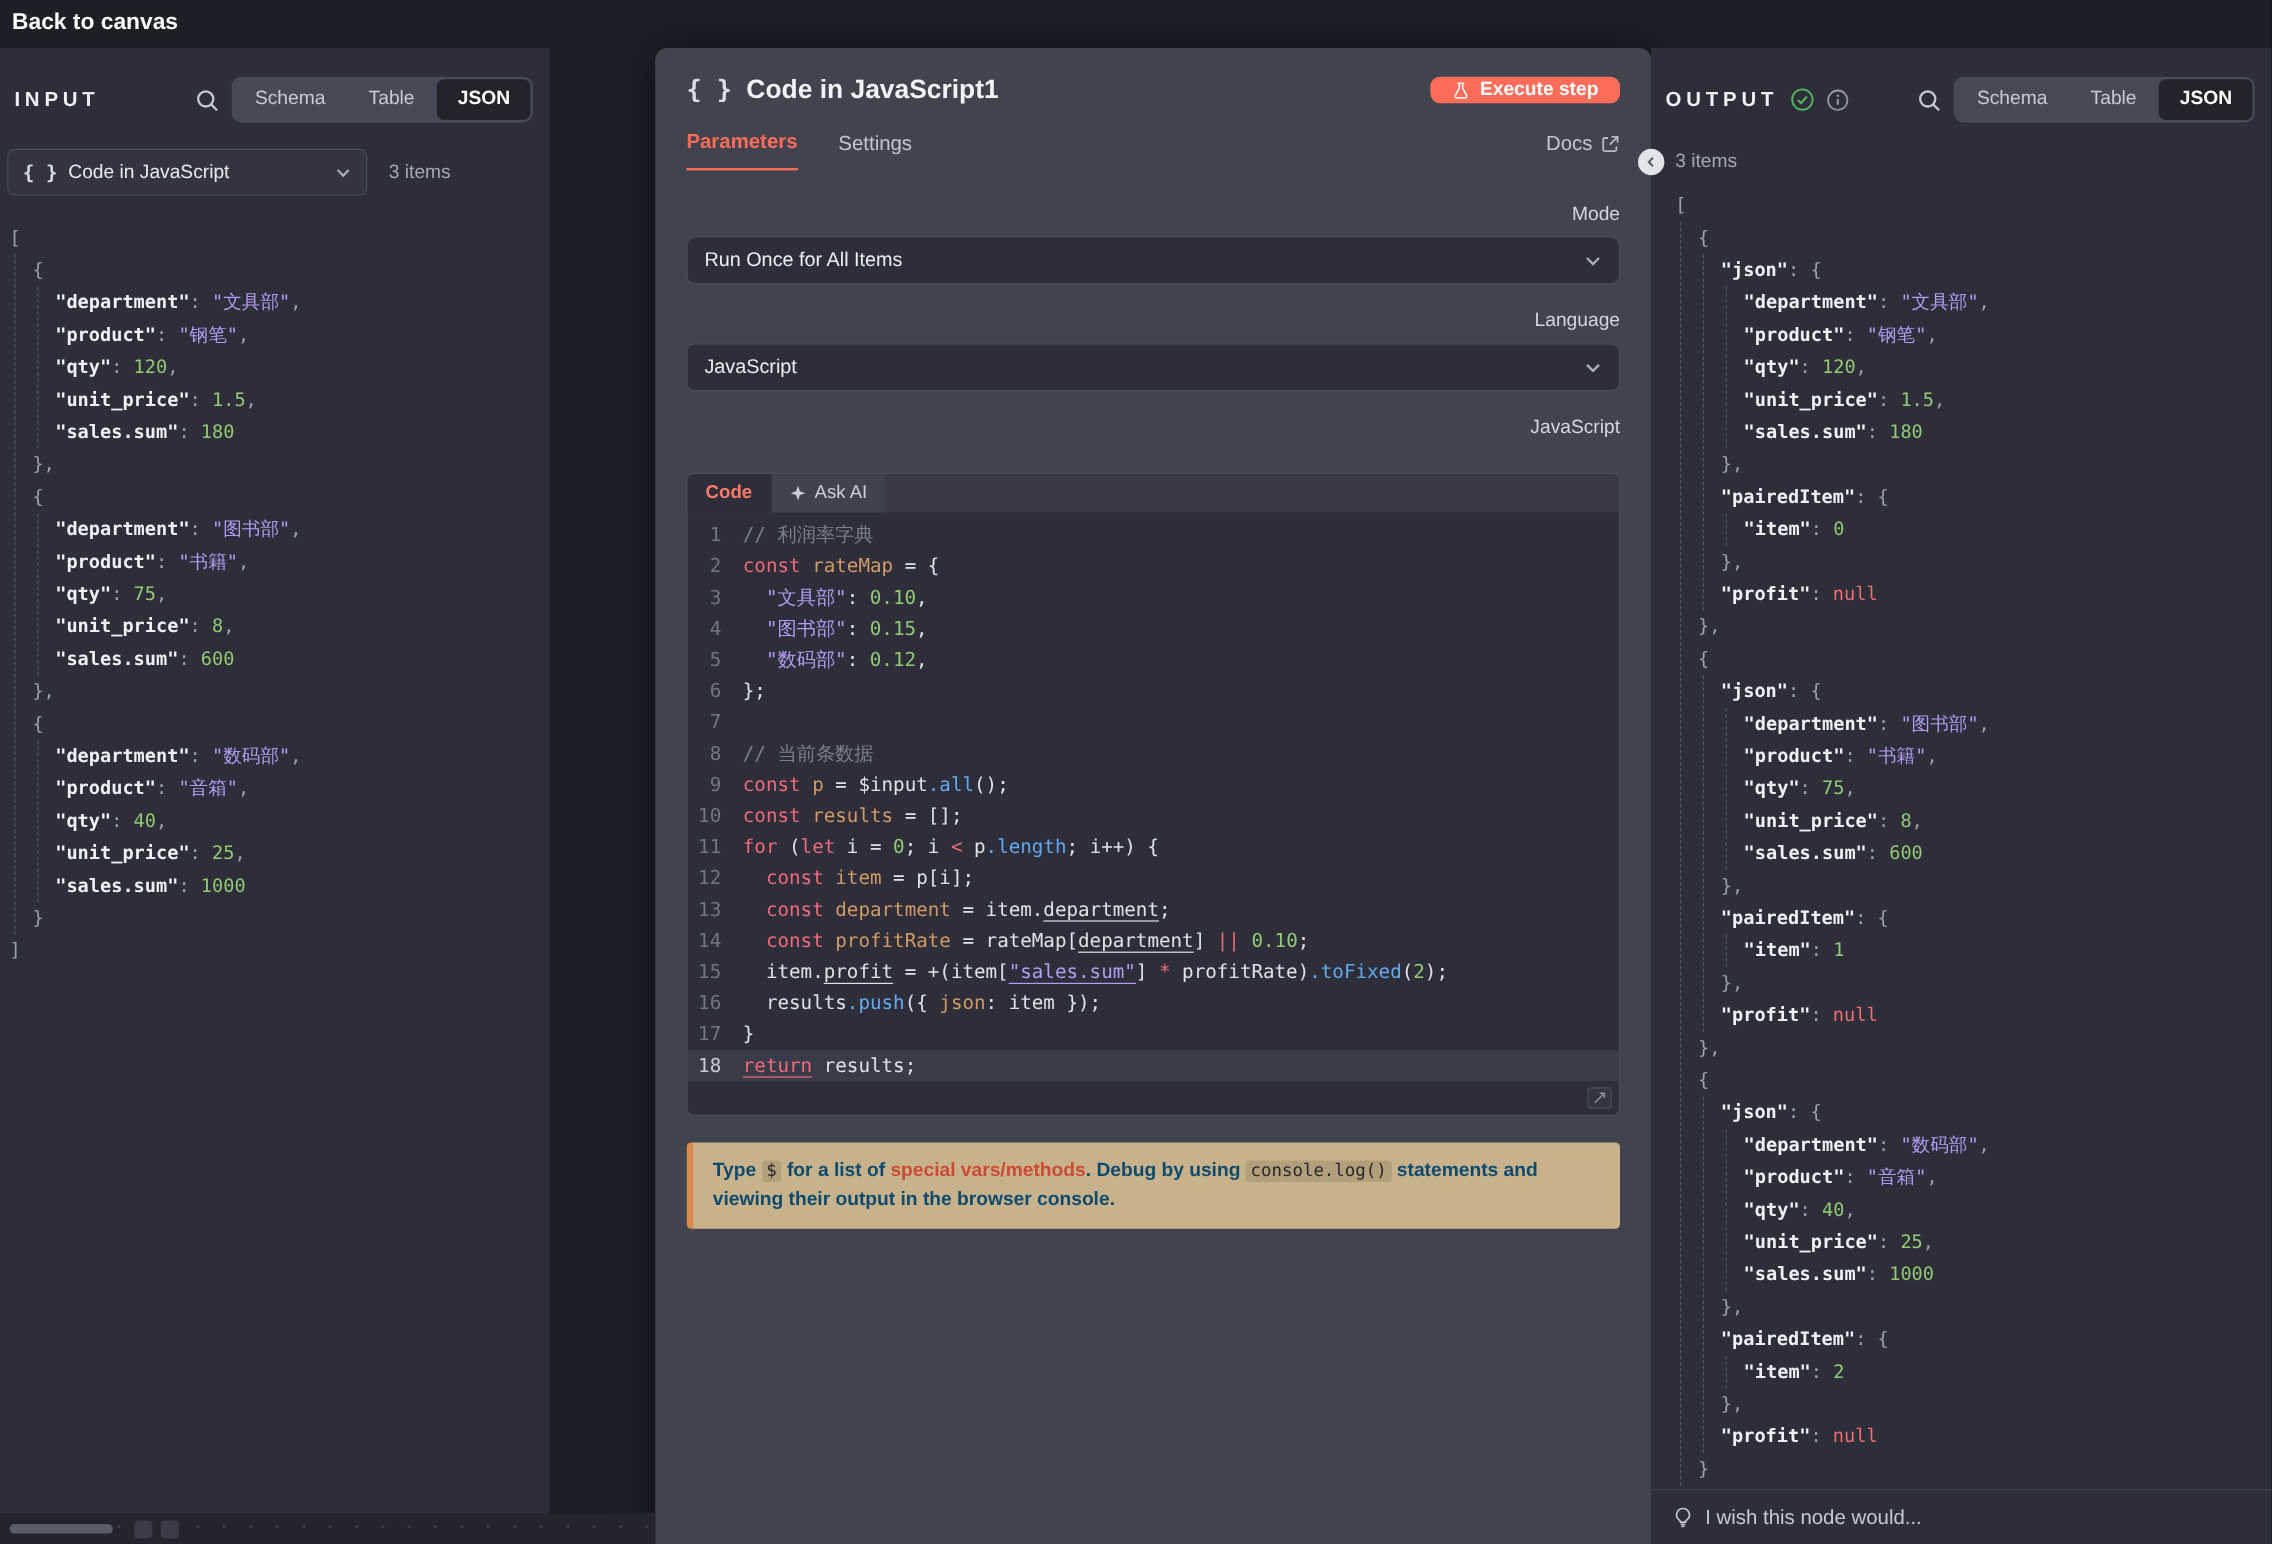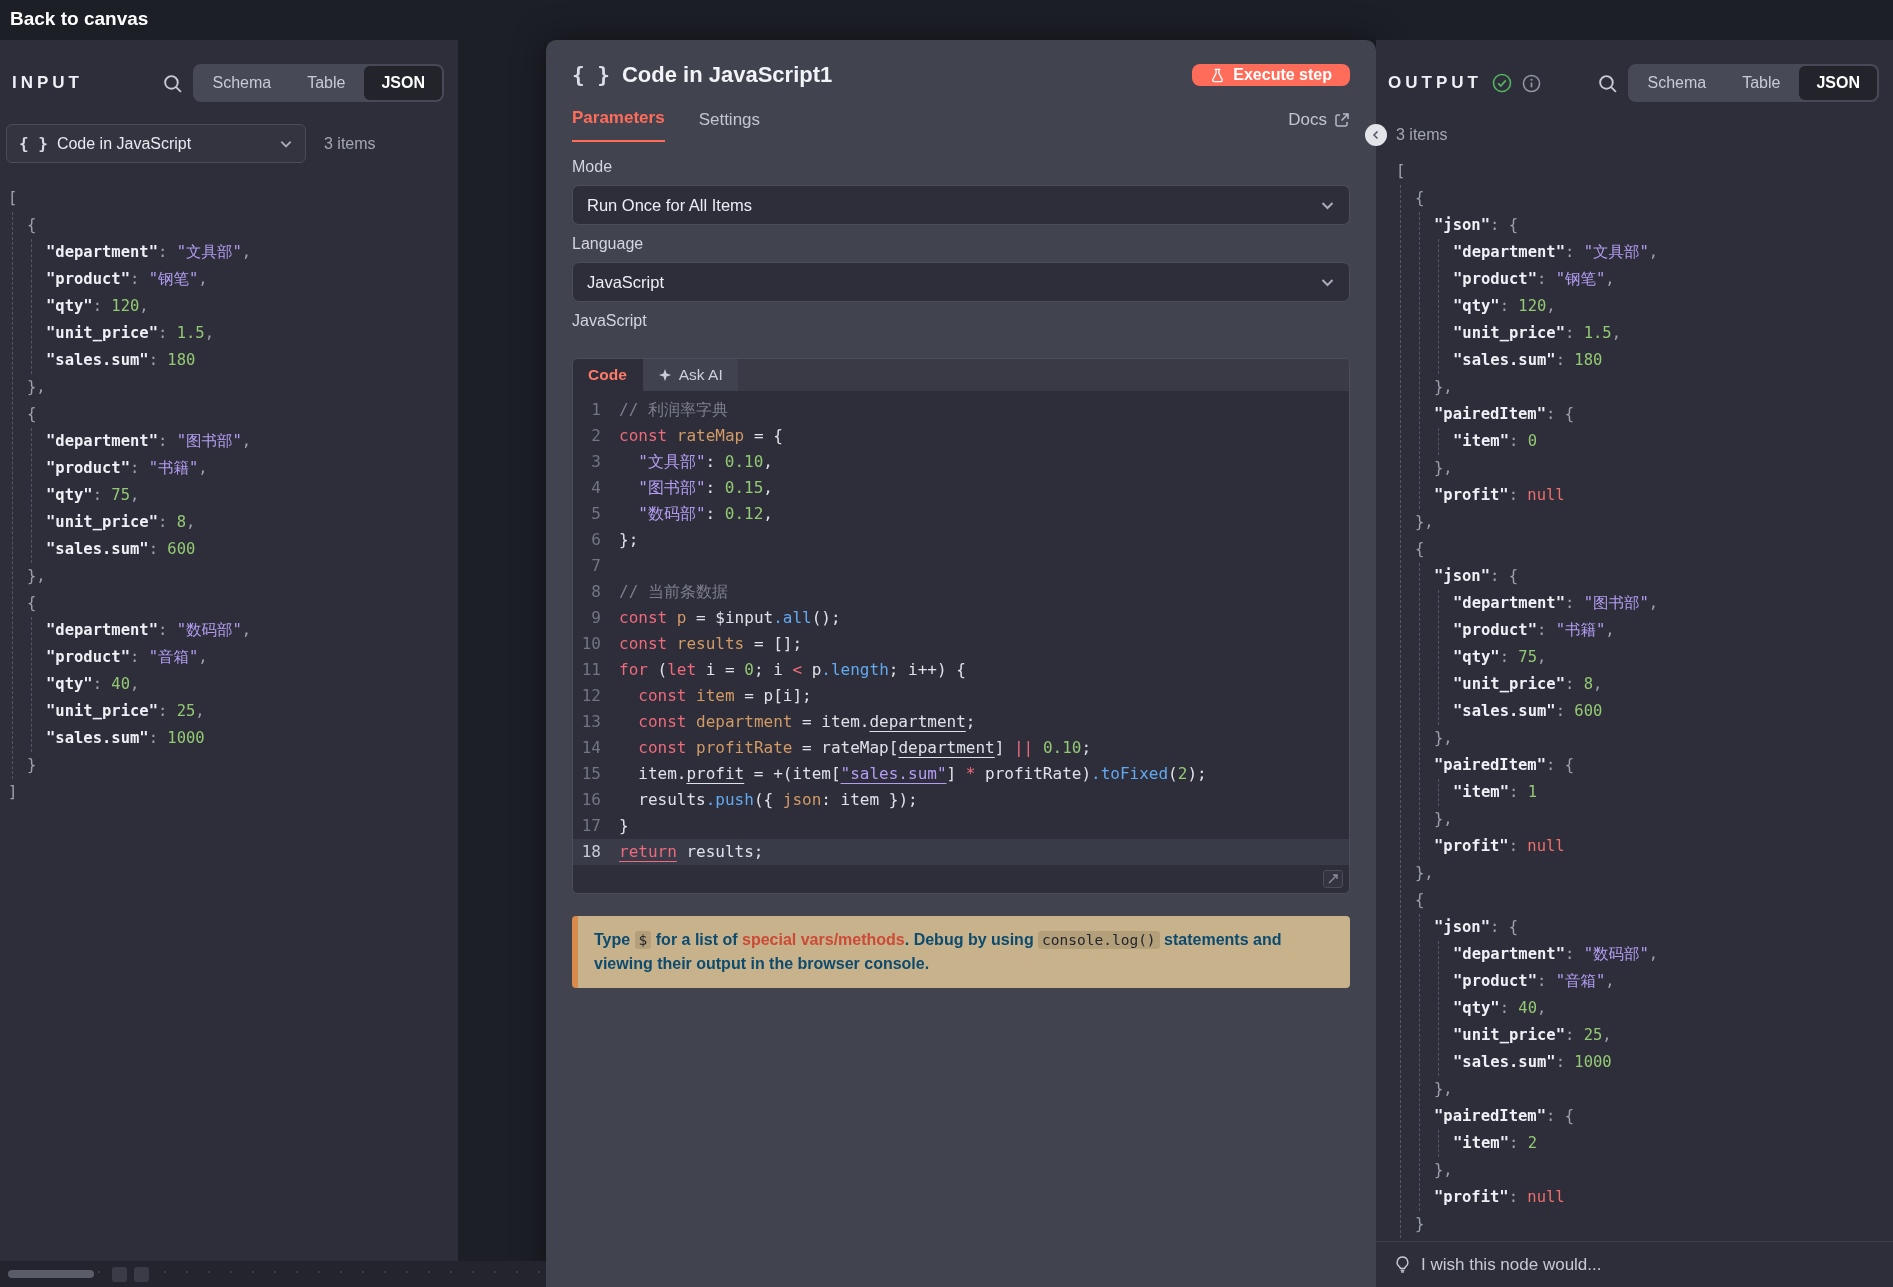--- a/index.html
+++ b/index.html
@@ -44,21 +44,21 @@
   .modal { position:absolute; left:546px; top:40px; width:830px; bottom:0; background:#41434f; border-radius:10px 10px 0 0; box-shadow:0 0 34px rgba(0,0,0,.45); color:#e8eaf0; }
   .modal-header { display:flex; align-items:center; gap:12px; padding:22px 26px 0 26px; }
   .modal-title { font-size:22px; font-weight:700; color:#f2f3f7; }
   .node-icon { font-family:"DejaVu Sans Mono", monospace; font-size:21px; font-weight:700; color:#dadce6; }
   .execute-btn { margin-left:auto; display:flex; align-items:center; gap:8px; background:#ff6d5a; color:#ffffff; border:none; border-radius:8px; padding:2px 18px; font-size:16px; font-weight:700; cursor:pointer; font-family:inherit; }
   .modal-tabs { display:flex; align-items:flex-end; gap:34px; padding:20px 26px 0 26px; }
   .mtab { font-size:17px; color:#c3c6d0; padding-bottom:12px; cursor:pointer; }
   .mtab.active { color:#ff6d5a; font-weight:700; border-bottom:2px solid #ff6d5a; }
   .docs-link { margin-left:auto; display:flex; align-items:center; gap:7px; font-size:17px; color:#c3c6d0; cursor:pointer; padding-bottom:12px; }
   .modal-body { padding:6px 26px 0 26px; }
-  .field-label { font-size:16px; color:#d3d5df; margin-top:10px; }
+  .field-label { font-size:16px; color:#d3d5df; margin-top:22px;text-align:right; }
   .select { display:flex; align-items:center; justify-content:space-between; height:40px; margin-top:9px; background:#2d2e39; border:1px solid #4b4d5a; border-radius:7px; padding:0 14px; font-size:16.5px; color:#eceef4; cursor:pointer; }
 
   
   .editor { margin-top:28px; border:1px solid #4b4d5a; border-radius:6px; background:#2d2e39; overflow:hidden; }
   .editor-tabs { display:flex; background:#393a46; }
   .etab { display:flex; align-items:center; gap:7px; padding:7px 15px; font-size:15.5px; cursor:pointer; }
   .etab.code { background:#2d2e39; color:#ff7b69; font-weight:700; }
   .etab.ai { background:#414250; color:#cdd0da; border-left:1px solid #2c2d37; }
   .code-lines { padding-top:6px; font-family:"DejaVu Sans Mono", monospace; font-size:16px; line-height:26px; }
   .cline { display:flex; white-space:pre; }

